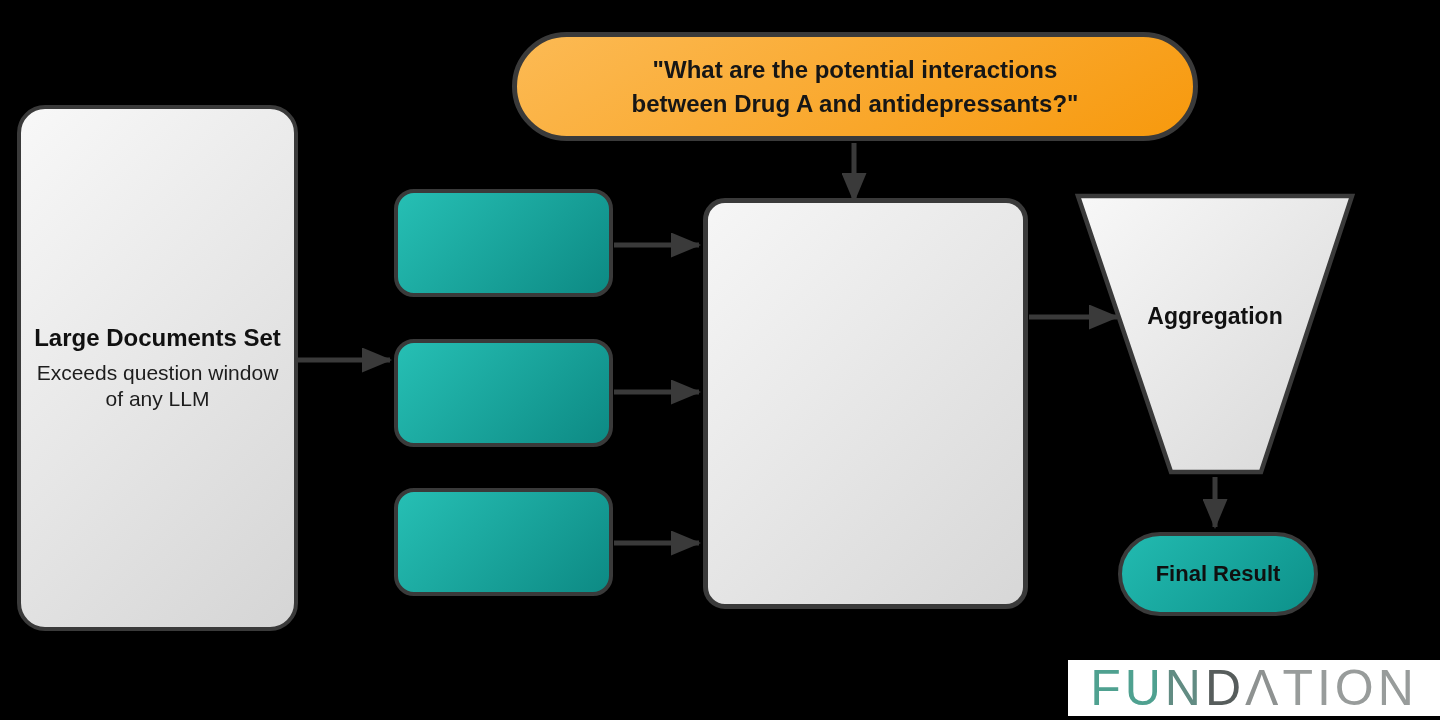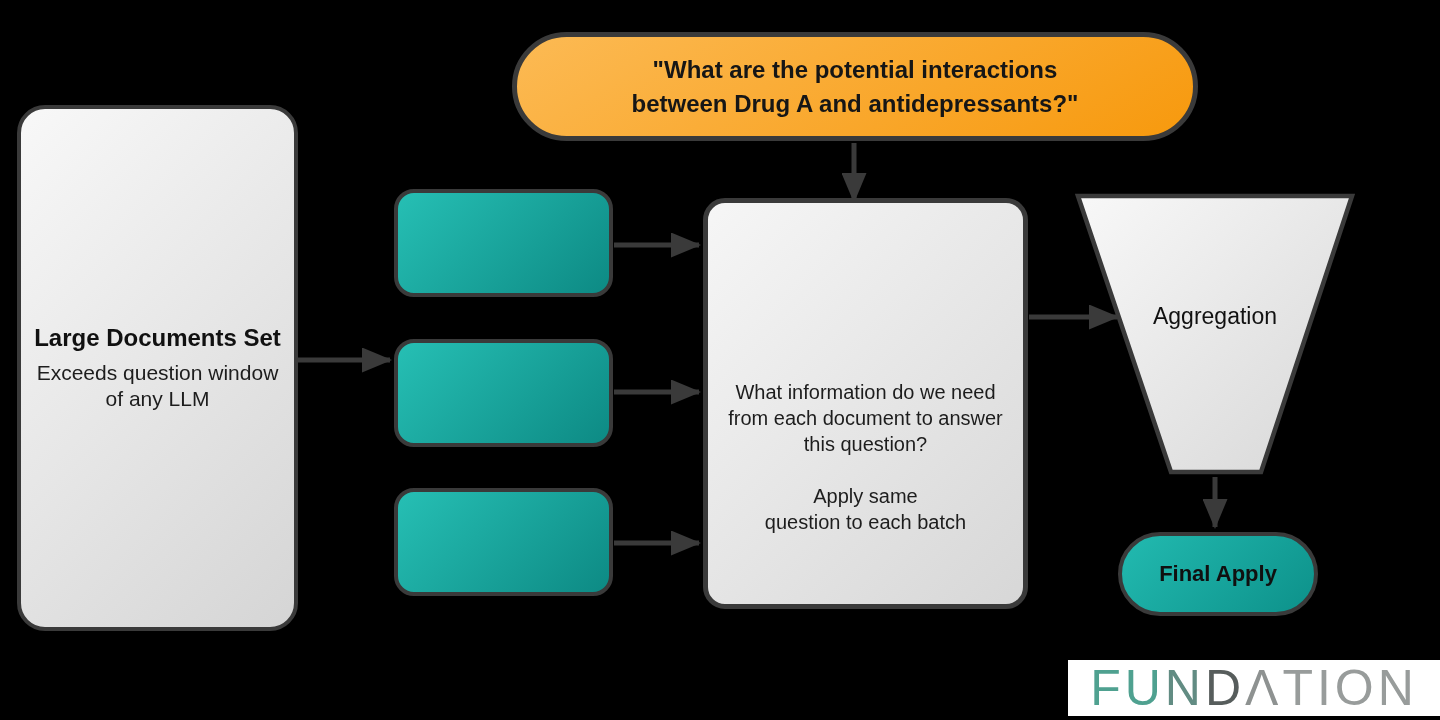--- a/index.html
+++ b/index.html
@@ -53,21 +53,21 @@
   }
   .pp-title { position: absolute; top: 62px; left: 0; right: 0;
               text-align: center; font-size: 23px; font-weight: bold; }
   .pp-body { position: absolute; top: 176px; left: 0; right: 0;
              text-align: center; font-size: 20px; line-height: 26px;
              color: #1d1d1d; white-space: pre-line; }
 
   
   #aggregation-label {
     left: 1078px; top: 303px; width: 274px;
-    text-align: center; font-size: 23px; font-weight: normal; color: #111;
+    text-align: center; font-size: 23px; font-weight: bold; color: #111;
   }
 
   
   #final-pill {
     left: 1118px; top: 532px; width: 200px; height: 84px;
     border: 4px solid #3a3a3a; border-radius: 42px;
     background: linear-gradient(135deg, #22bab0 0%, #0d918a 100%);
     display: flex; align-items: center; justify-content: center;
   }
   .final-text { font-size: 22px; font-weight: bold; color: #101010; }
@@ -121,32 +121,26 @@
   <div id="question-pill" class="node">
     <div class="question-text">"What are the potential interactions
 between Drug A and antidepressants?"</div>
   </div>
 
   <div id="batch-1" class="node batch-box"></div>
   <div id="batch-2" class="node batch-box"></div>
   <div id="batch-3" class="node batch-box"></div>
 
   <div id="parallel-box" class="node">
-    <div class="pp-body">What information do we need
-from each document to answer
-this question?
-
-Apply same
-question to each batch</div>
   </div>
 
   <div id="aggregation-label" class="node">Aggregation</div>
 
   <div id="final-pill" class="node">
-    <div class="final-text">Final Apply</div>
+    <div class="final-text">Final Result</div>
   </div>
 
   <div id="logo-bar" class="node">
     <div class="logo-text">
       <span style="color:#4fa190">F</span><span style="color:#4fa190">U</span><span style="color:#628c83">N</span><span style="color:#575d5c">D</span><span style="color:#8e9291">Λ</span><span style="color:#989c9b">T</span><span style="color:#989c9b">I</span><span style="color:#989c9b">O</span><span style="color:#989c9b">N</span>
     </div>
   </div>
 
 </div>
 

